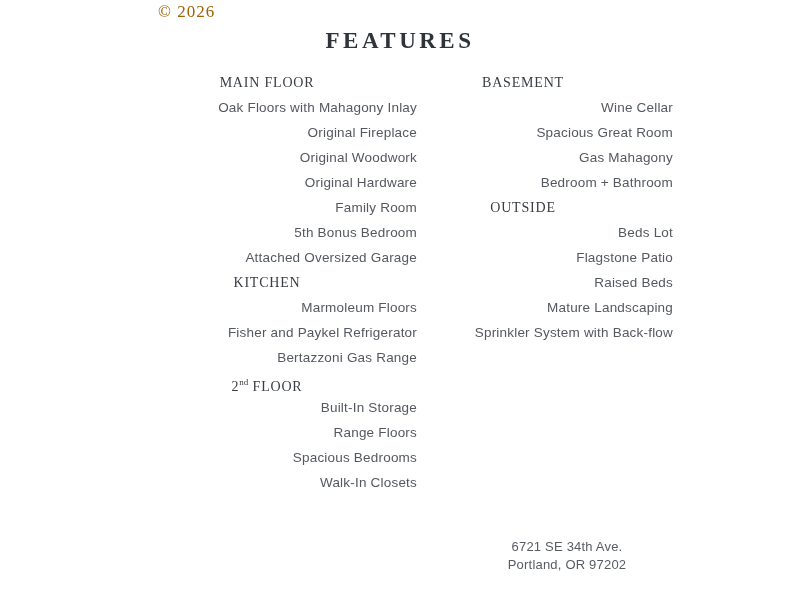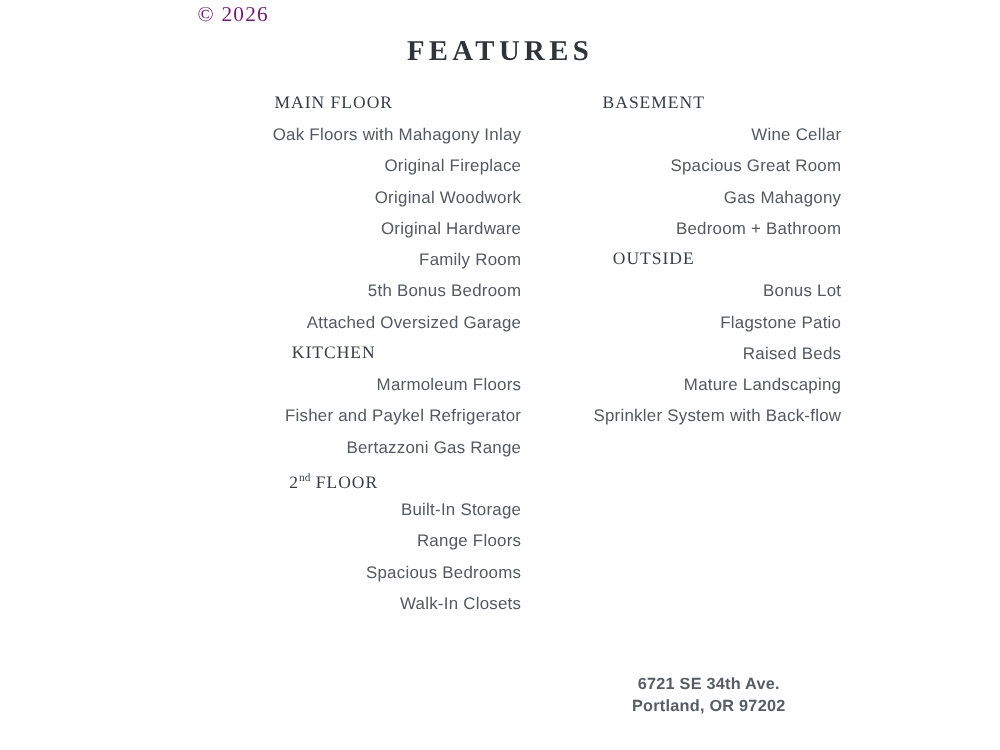--- a/index.html
+++ b/index.html
@@ -15,21 +15,21 @@
     overflow: hidden;
     font-family: "Liberation Sans", sans-serif;
   }
   .copyright {
     position: absolute;
     left: 158px;
     top: 2px;
     font-family: "Liberation Serif", serif;
     font-size: 17px;
     letter-spacing: 1px;
-    color: #701a75;
+    color: #a16207;
   }
   .title {
     position: absolute;
     left: 0;
     right: 0;
     top: 28px;
     margin: 0;
     text-align: center;
     font-family: "Liberation Serif", serif;
     font-size: 23px;
@@ -71,21 +71,20 @@
   .address {
     position: absolute;
     left: 467px;
     top: 538px;
     width: 200px;
     text-align: center;
     font-size: 13px;
     line-height: 18px;
     letter-spacing: 0.2px;
     color: #585d63;
-    font-weight: bold;
   }
 </style>
 </head>
 <body>
 
 <div class="sheet">
   <div class="copyright">© 2026</div>
   <h1 class="title">FEATURES</h1>
   <div class="col col-left">
       <div class="section">
@@ -115,21 +114,21 @@
   <div class="col col-right">
       <div class="section">
         <div class="section-heading"><span>BASEMENT</span></div>
         <div class="feature-item">Wine Cellar</div>
         <div class="feature-item">Spacious Great Room</div>
         <div class="feature-item">Gas Mahagony</div>
         <div class="feature-item">Bedroom + Bathroom</div>
       </div>
       <div class="section">
         <div class="section-heading"><span>OUTSIDE</span></div>
-        <div class="feature-item">Bonus Lot</div>
+        <div class="feature-item">Beds Lot</div>
         <div class="feature-item">Flagstone Patio</div>
         <div class="feature-item">Raised Beds</div>
         <div class="feature-item">Mature Landscaping</div>
         <div class="feature-item">Sprinkler System with Back-flow</div>
       </div>
     </div>
   <div class="address">
     <div>6721 SE 34th Ave.</div>
     <div>Portland, OR 97202</div>
   </div>

